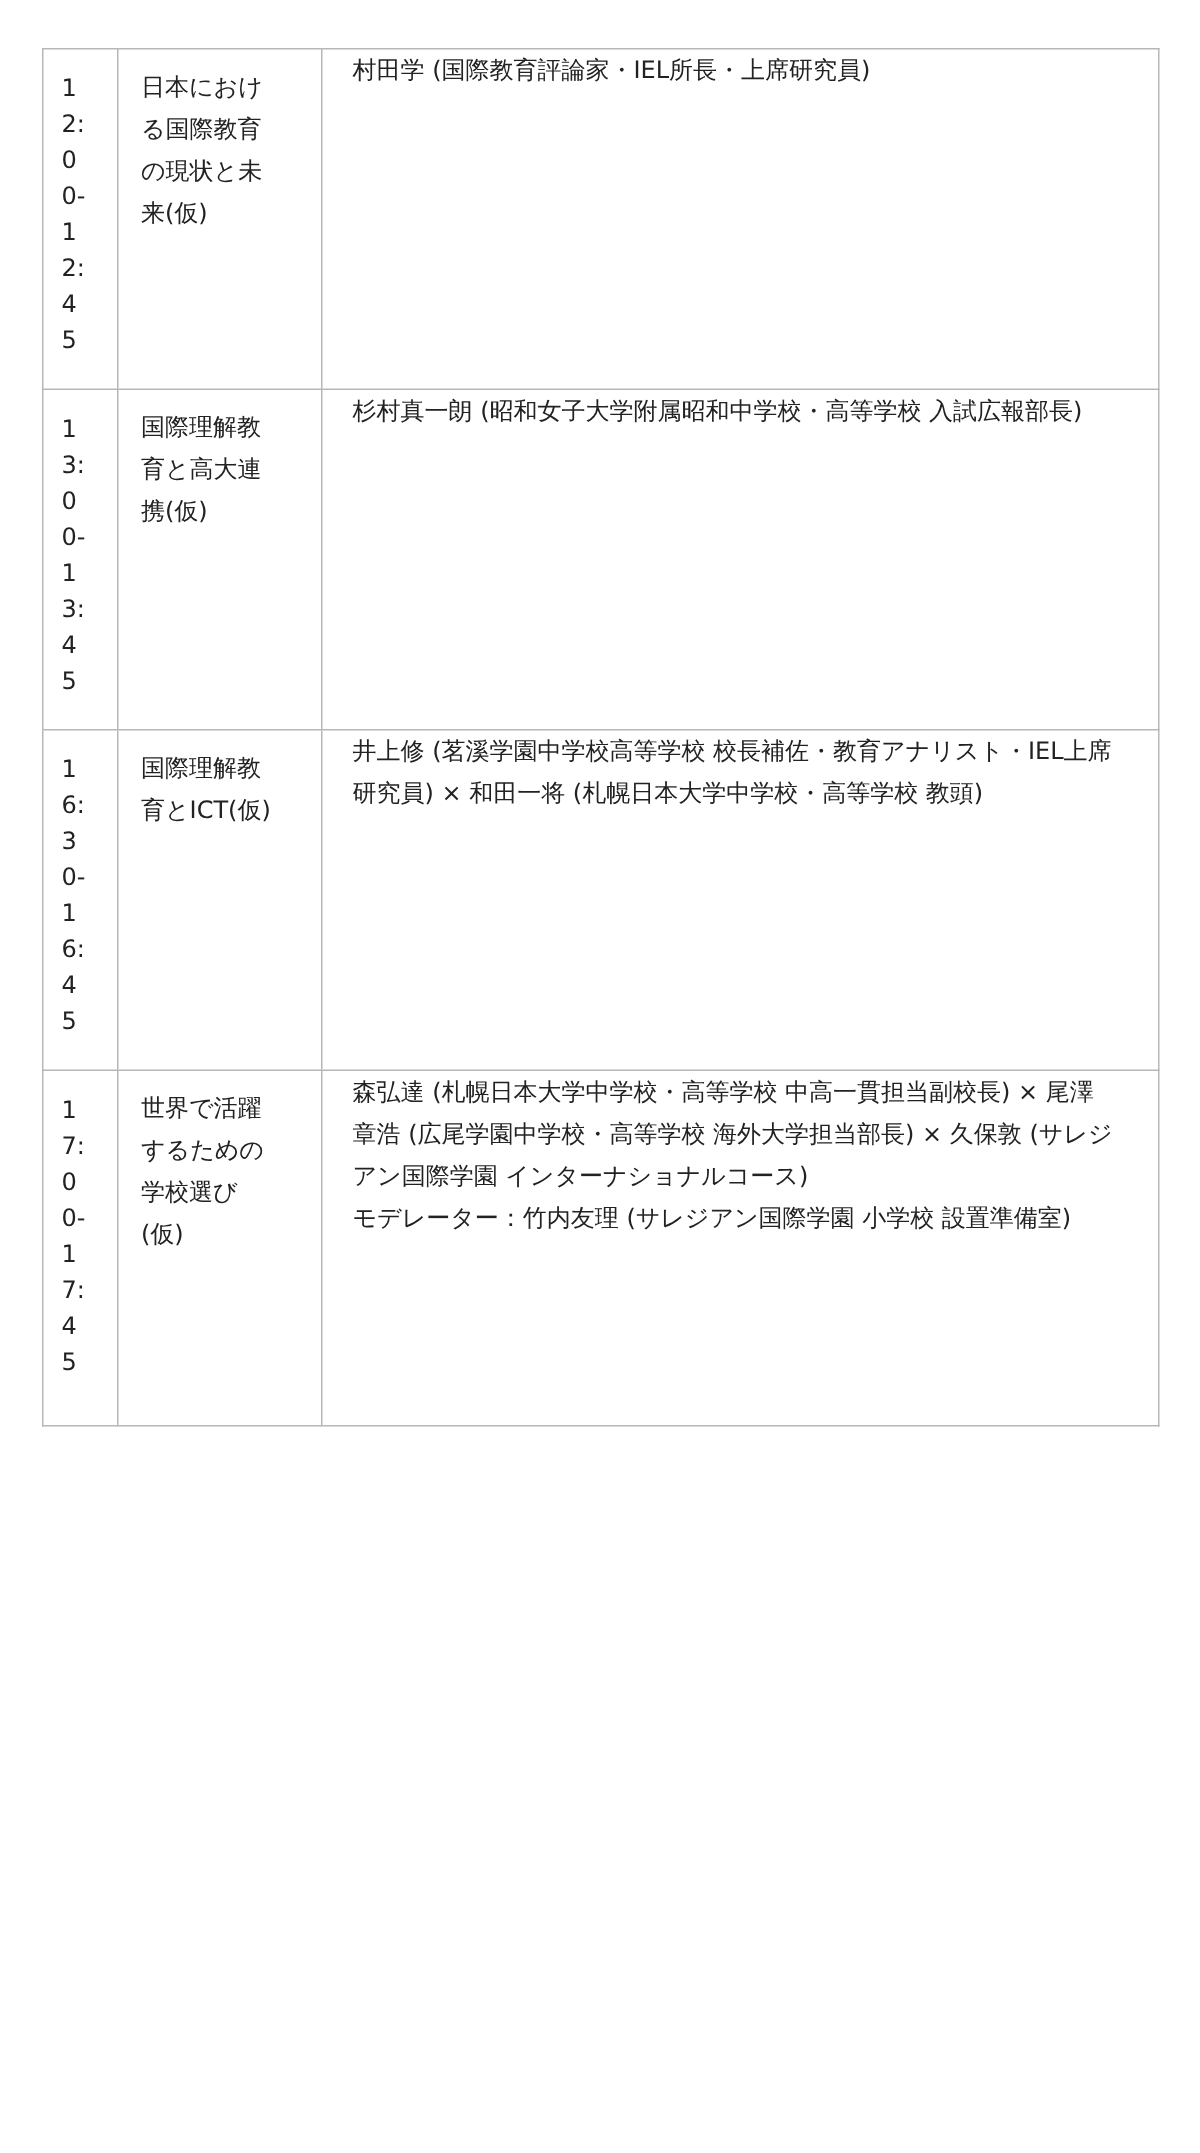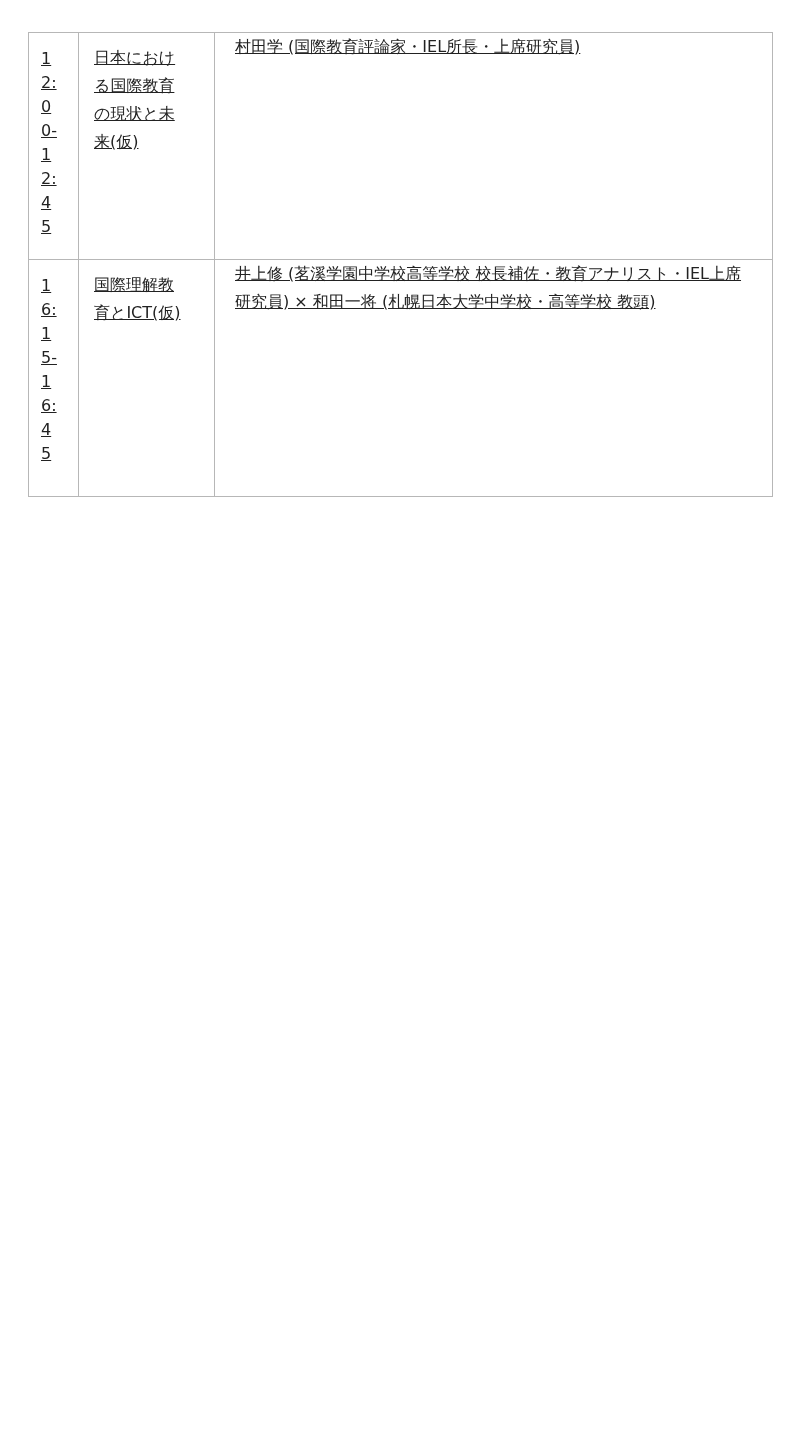--- a/index.html
+++ b/index.html
@@ -14,21 +14,20 @@
     font-family: "DejaVu Sans", "Liberation Sans", sans-serif;
     color: #222222;
   }
   table.schedule {
     position: absolute;
     left: 28px;
     top: 32px;
     width: 744px;
     border-collapse: collapse;
     table-layout: fixed;
-    text-decoration: underline;
   }
   table.schedule td {
     border: 1px solid #b7b7b7;
     vertical-align: top;
     font-size: 16px;
     box-sizing: border-box;
     overflow: hidden;
   }
   table.schedule tr { height: 227px; }
   table.schedule tr:last-child { height: 237px; }
@@ -63,19 +62,30 @@
       <col style="width:136px">
       <col style="width:558px">
     </colgroup>
     <tbody>
         <tr>
           <td class="time-cell">12:00-12:45</td>
           <td class="topic-cell">日本における国際教育の現状と未来(仮)</td>
           <td class="speakers-cell">村田学 (国際教育評論家・IEL所長・上席研究員)</td>
         </tr>
         <tr>
-          <td class="time-cell">16:15-16:45</td>
+          <td class="time-cell">13:00-13:45</td>
+          <td class="topic-cell">国際理解教育と高大連携(仮)</td>
+          <td class="speakers-cell">杉村真一朗 (昭和女子大学附属昭和中学校・高等学校 入試広報部長)</td>
+        </tr>
+        <tr>
+          <td class="time-cell">16:30-16:45</td>
           <td class="topic-cell">国際理解教育とICT(仮)</td>
           <td class="speakers-cell">井上修 (茗溪学園中学校高等学校 校長補佐・教育アナリスト・IEL上席研究員) × 和田一将 (札幌日本大学中学校・高等学校 教頭)</td>
+        </tr>
+        <tr>
+          <td class="time-cell">17:00-17:45</td>
+          <td class="topic-cell">世界で活躍するための学校選び(仮)</td>
+          <td class="speakers-cell">森弘達 (札幌日本大学中学校・高等学校 中高一貫担当副校長) × 尾澤章浩 (広尾学園中学校・高等学校 海外大学担当部長) × 久保敦 (サレジアン国際学園 インターナショナルコース)
+モデレーター：竹内友理 (サレジアン国際学園 小学校 設置準備室)</td>
         </tr>
       </tbody>
   </table>
 </div>
 
 </body></html>

